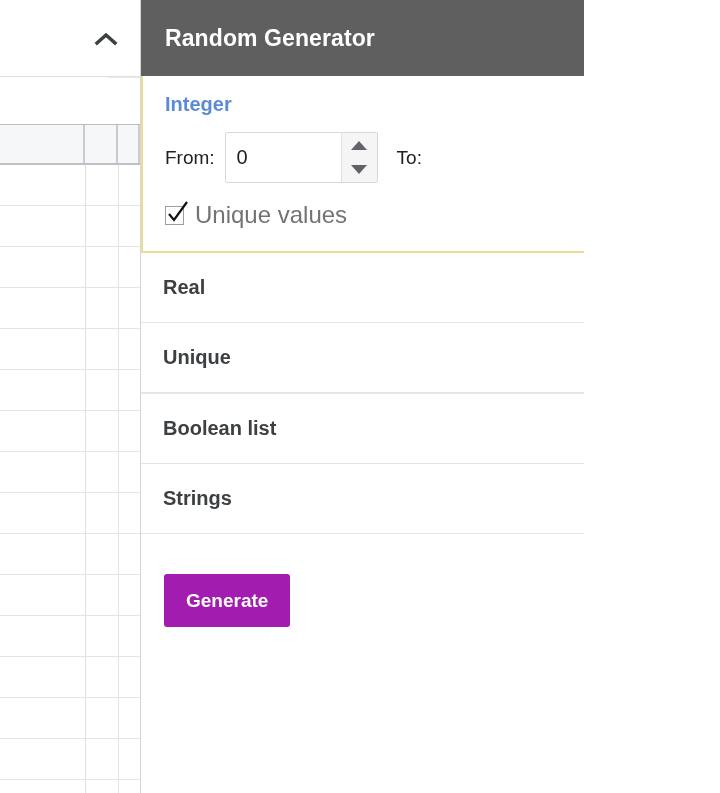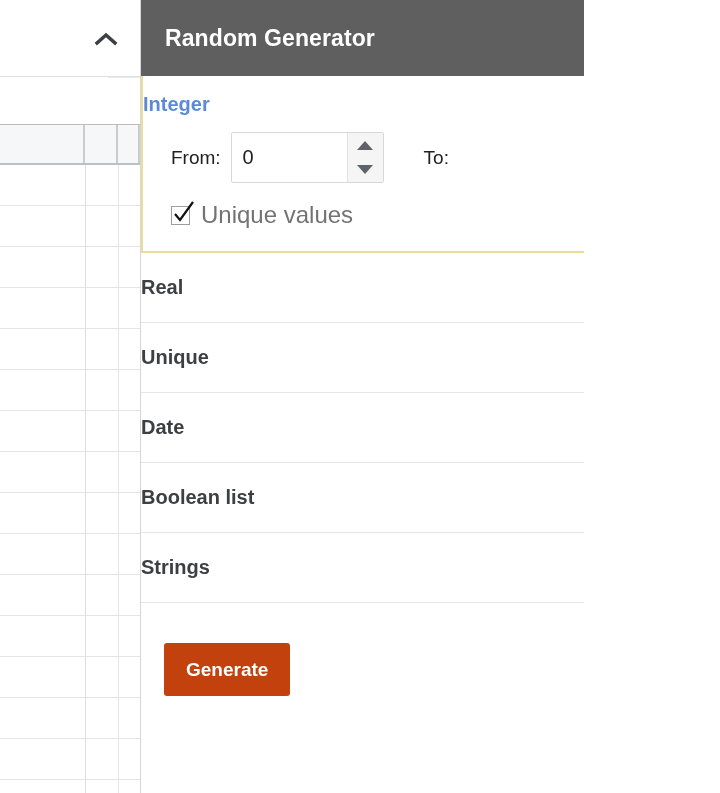--- a/index.html
+++ b/index.html
@@ -190,20 +190,21 @@
 
   .acc-head {
     position: relative;
     height: 69px;
     display: flex;
     align-items: center;
     cursor: pointer;
     box-sizing: border-box;
   }
   .acc-label {
+    margin-left: 22px;
     font-size: 20px;
     font-weight: bold;
     color: #3c4043;
   }
   .acc-section.open .acc-label {
     color: #5b8ad8;
   }
   .acc-chevron {
     position: absolute;
     right: 28px;
@@ -215,34 +216,34 @@
   .acc-chevron svg { display: block; }
 
   .acc-divider {
     height: 1px;
     background: #e6e6e6;
     margin: 0;
   }
 
   
   .acc-body {
-    padding: 0 0 14px 28px;
+    padding: 0 0 14px 22px;
   }
   .range-row {
     display: flex;
     align-items: center;
     margin-bottom: 18px;
   }
   .range-label {
     font-size: 19px;
     color: #202124;
     margin-right: 10px;
   }
   .range-label.to {
-    margin-left: 40px;
+    margin-left: 19px;
   }
   .num-wrap {
     position: relative;
     width: 153px;
     height: 51px;
     border: 1px solid #d8d8d8;
     border-radius: 2px;
     background: #ffffff;
     box-sizing: border-box;
   }
@@ -307,21 +308,21 @@
     font-size: 24px;
     color: #737373;
   }
 
   
   .gen-area {
     padding: 40px 0 0 23px;
   }
   .gen-btn {
     display: inline-block;
-    background: #c2410c;
+    background: #a21caf;
     color: #ffffff;
     border: none;
     border-radius: 3px;
     font-family: "Liberation Sans", sans-serif;
     font-size: 19px;
     font-weight: bold;
     padding: 0 22px;
     height: 53px;
     line-height: 53px;
     cursor: pointer;
@@ -492,30 +493,20 @@
           <div class="acc-head">
             <span class="acc-label">Unique</span>
             <span class="acc-chevron">
               <svg width="26" height="16" viewBox="0 0 26 16">
                 <path d="M3 4 L13 13 L23 4" stroke="#9aa0a6" stroke-width="2.3" fill="none" stroke-linecap="square" stroke-linejoin="miter"></path>
               </svg>
             </span>
           </div>
         </div>
         <div class="acc-divider"></div>
-        <div class="acc-section">
-          <div class="acc-head">
-            <span class="acc-label">Date</span>
-            <span class="acc-chevron">
-              <svg width="26" height="16" viewBox="0 0 26 16">
-                <path d="M3 4 L13 13 L23 4" stroke="#9aa0a6" stroke-width="2.3" fill="none" stroke-linecap="square" stroke-linejoin="miter"></path>
-              </svg>
-            </span>
-          </div>
-        </div>
         <div class="acc-divider"></div>
         <div class="acc-section">
           <div class="acc-head">
             <span class="acc-label">Boolean list</span>
             <span class="acc-chevron">
               <svg width="26" height="16" viewBox="0 0 26 16">
                 <path d="M3 4 L13 13 L23 4" stroke="#9aa0a6" stroke-width="2.3" fill="none" stroke-linecap="square" stroke-linejoin="miter"></path>
               </svg>
             </span>
           </div>

